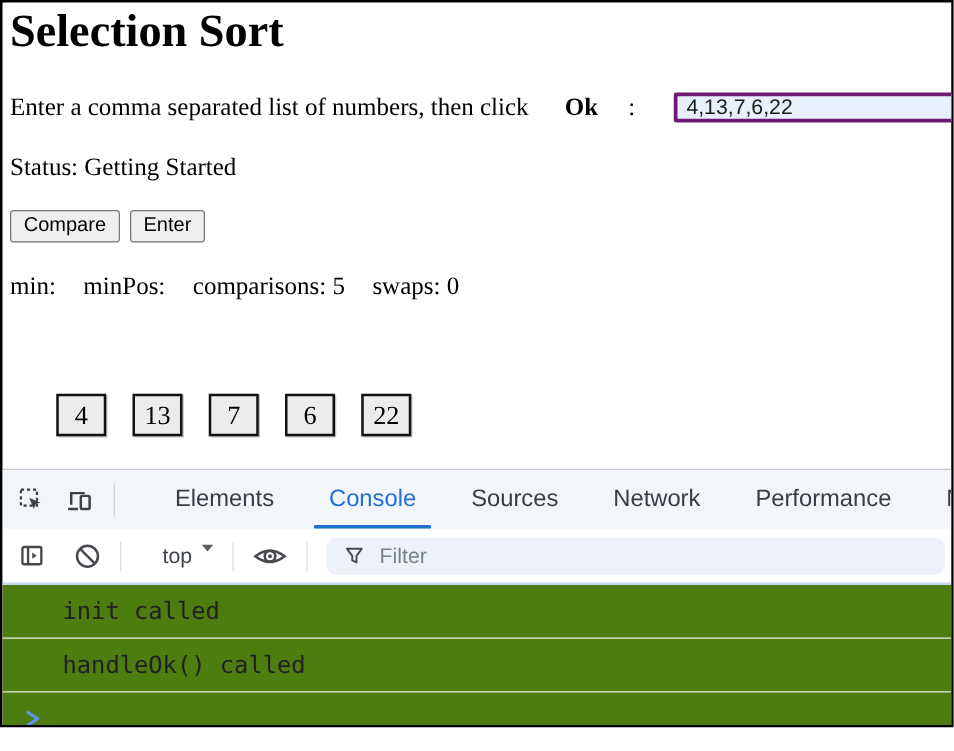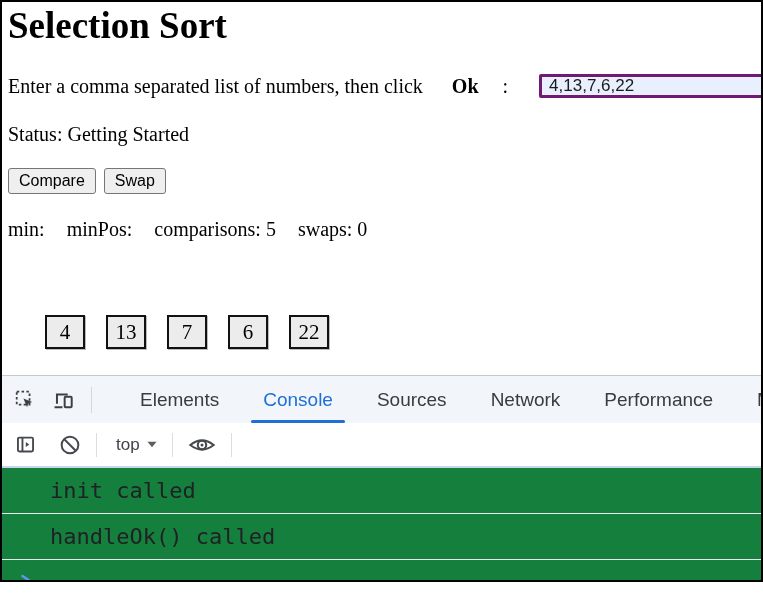--- a/index.html
+++ b/index.html
@@ -79,38 +79,38 @@
     height:3px; background:#1f6fd5; border-radius:3px;
   }
   .inspect-gap { margin-left:18px; }
 
   .console-toolbar {
     height:45px; flex:none; background:#fff;
     display:flex; align-items:center; padding-left:13px;
     border-bottom:2px solid #c9d6ef;
   }
   .console-toolbar .tb-sep { margin:0 15px; height:24px; background:#dadde2; }
-  .ctx-select { display:flex; align-items:center; margin-left:4px; cursor:pointer; }
+  .ctx-select { display:flex; margin-left:18px; cursor:pointer; }
   .ctx-label { font-size:17px; color:#3f434a; }
   .ctx-caret { margin-left:7px; }
   .filter-pill {
     flex:1; height:30px; margin-right:5px;
     background:#edf1f9; border-radius:9px;
     display:flex; align-items:center; padding-left:14px;
   }
   .filter-input {
     border:none; background:transparent; outline:none;
     font-family:"Liberation Sans", sans-serif; font-size:17px; color:#3c4043;
     margin-left:12px; flex:1;
   }
   .filter-input::placeholder { color:#7b818c; opacity:1; }
 
   .console-area {
-    flex:1; background:#15803d; overflow:hidden;
-    font-family:"DejaVu Sans Mono", monospace; font-size:22px; color:#202124;
+    flex:1; background:#4d7c0f; overflow:hidden;
+    font-family:"DejaVu Sans Mono", monospace; font-size:19px; color:#202124;
   }
   .console-row { padding:10px 0 10px 48px; border-bottom:1px solid #ebebed; }
   .console-prompt-row { display:flex; align-items:center; padding:13px 0 0 17px; cursor:text; }
 </style>
 </head>
 <body>
 
 <div class="screenshot">
 
   <div class="page">
@@ -123,21 +123,21 @@
       <input class="list-input" type="text" value="4,13,7,6,22" style="">
       <button class="btn ok-btn">Ok</button>
     </div>
 
     <div class="status-line">Status: Getting Started</div>
 
     <div class="action-row">
 
         <button class="btn"><span>Compare</span></button>
 
-        <button class="btn"><span>Swap</span></button>
+        <button class="btn"><span>Enter</span></button>
       </div>
 
     <div class="stats-row">
 
         <span class="stat">min:</span>
 
         <span class="stat">minPos:</span>
 
         <span class="stat">comparisons: 5</span>
 
@@ -236,20 +236,26 @@
       </div>
       <span class="tb-sep"></span>
       <span class="icon-btn">
         <svg width="28" height="22" viewBox="0 0 24 18">
           <path d="M2,9 Q12,1.2 22,9 Q12,16.8 2,9 Z" fill="none" stroke="#47494e" stroke-width="1.8"></path>
           <circle cx="12" cy="9" r="3.6" fill="none" stroke="#47494e" stroke-width="1.8"></circle>
           <circle cx="12" cy="9" r="1.3" fill="#47494e"></circle>
         </svg>
       </span>
       <span class="tb-sep"></span>
+      <div class="filter-pill">
+        <svg width="17" height="17" viewBox="0 0 20 20">
+          <path d="M3,3.5 H17 L12,10.2 V16.4 L8,14.4 V10.2 Z" fill="none" stroke="#47494e" stroke-width="1.8" stroke-linejoin="round"></path>
+        </svg>
+        <input class="filter-input" type="text" placeholder="Filter" style="">
+      </div>
     </div>
 
     <div class="console-area">
       <div>
 
           <div class="console-row"><span>init called</span></div>
 
           <div class="console-row"><span>handleOk() called</span></div>
         </div>
       <div class="console-prompt-row">

